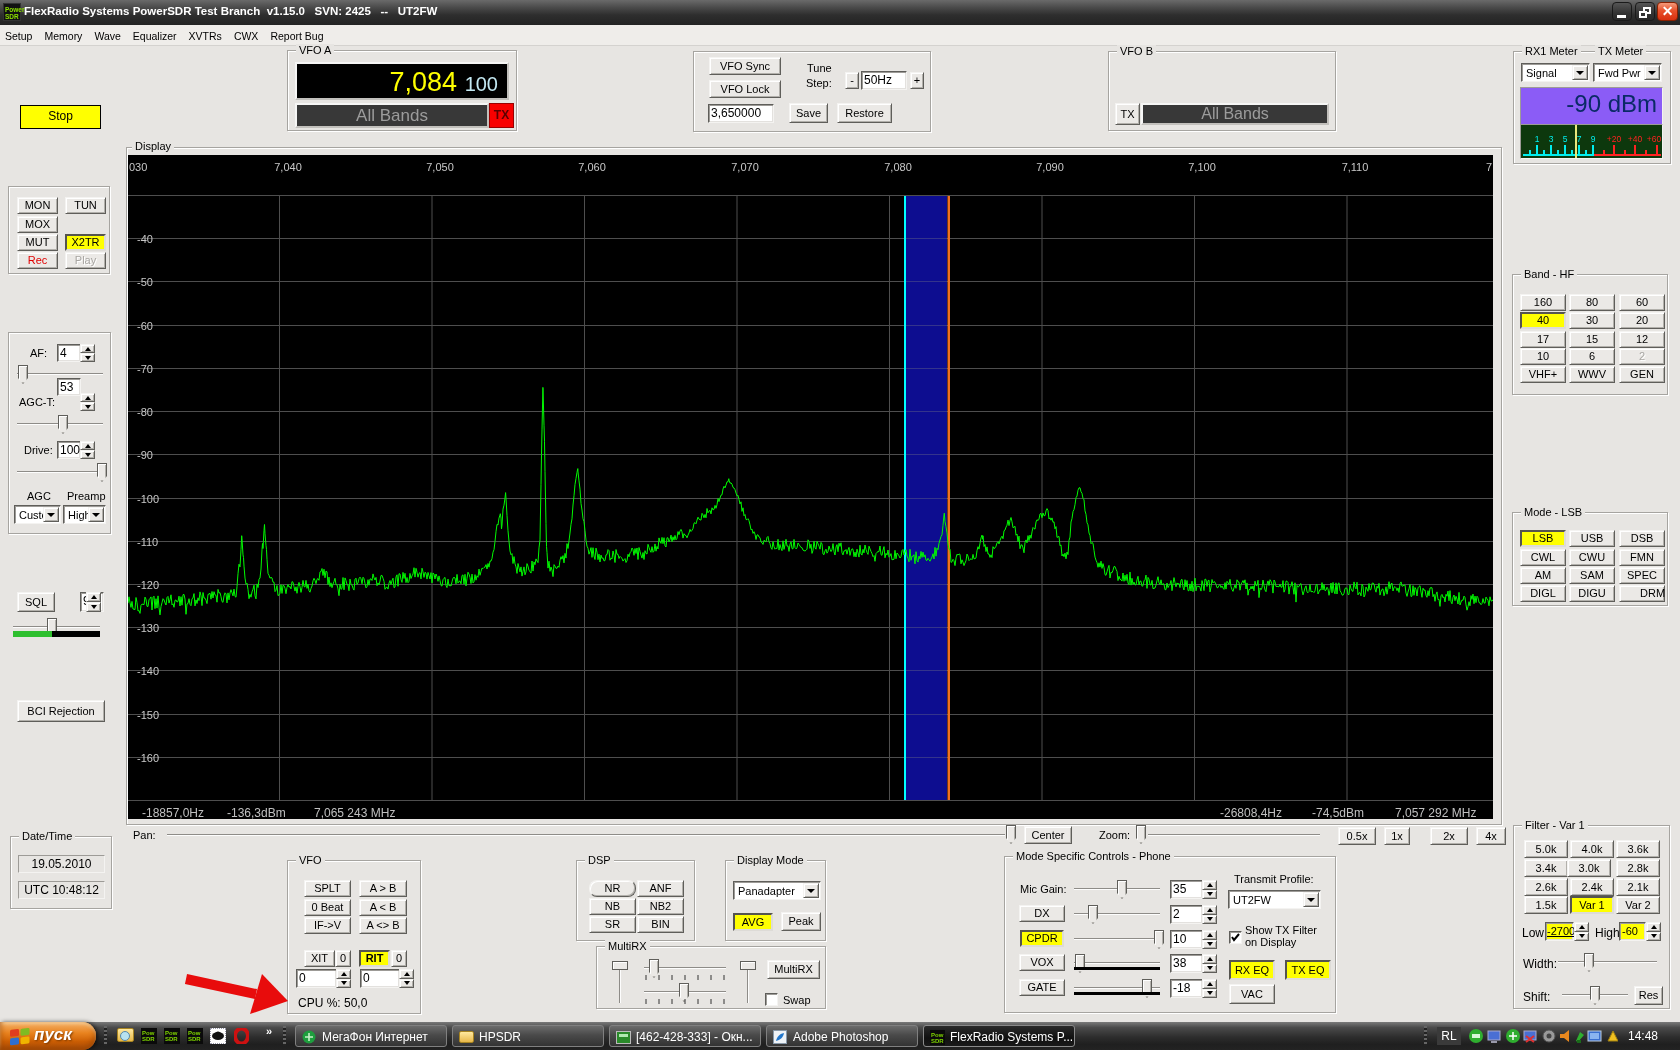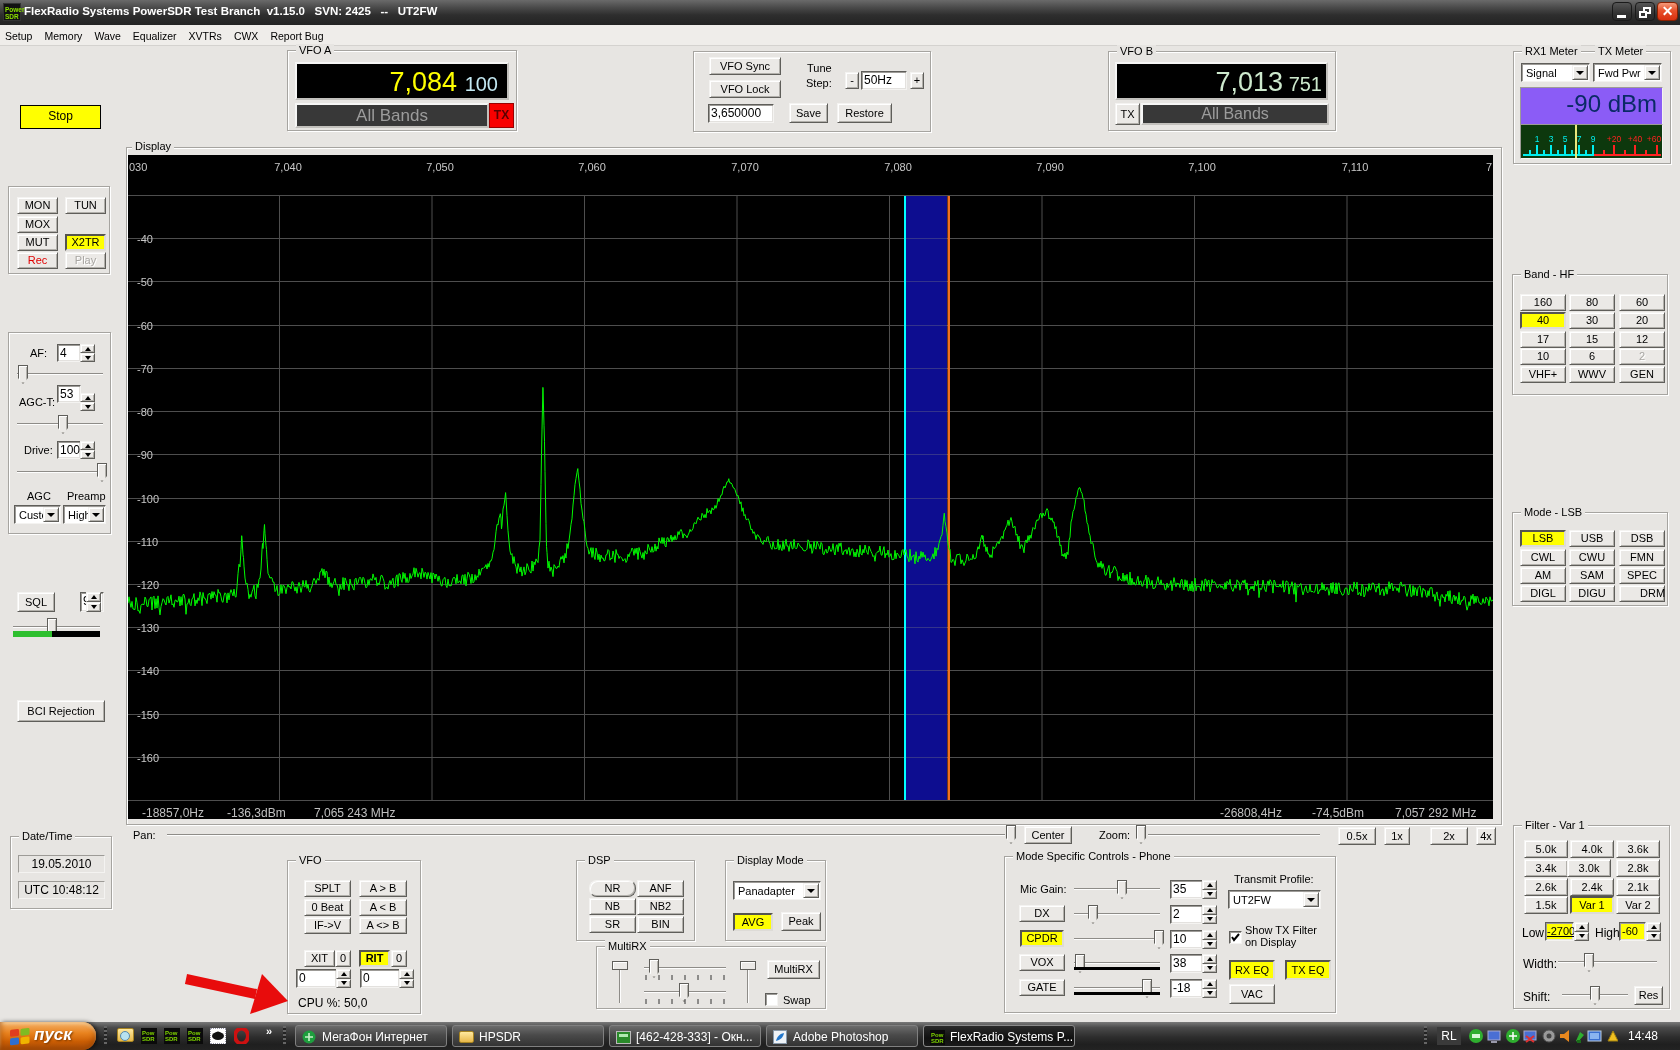--- a/index.html
+++ b/index.html
@@ -71,21 +71,21 @@
 <div class="gb" style="left:8px;top:332px;width:103px;height:202px;">
  <div class="lbl" style="left:21px;top:14px;">AF:</div>
  <div class="inp" style="left:48px;top:11px;width:24px;height:18px;">4</div>
  <div class="spn" style="left:71px;top:11px;height:18px;">
       <i class="up"></i>
       <i class="dn"></i>
     </div>
  <div class="track" style="left:8px;top:40px;width:86px;"></div>
  <div class="thumb" style="left:9px;top:32px;"></div>
  <div class="lbl" style="left:10px;top:63px;">AGC-T:</div>
- <div class="inp" style="left:48px;top:52px;width:24px;height:18px;">53</div>
+ <div class="inp" style="left:48px;top:45px;width:24px;height:18px;">53</div>
  <div class="spn" style="left:71px;top:60px;height:18px;">
       <i class="up"></i>
       <i class="dn"></i>
     </div>
  <div class="track" style="left:8px;top:90px;width:86px;"></div>
  <div class="thumb" style="left:49px;top:82px;"></div>
  <div class="lbl" style="left:15px;top:111px;">Drive:</div>
  <div class="inp" style="left:48px;top:108px;width:24px;height:18px;">100</div>
  <div class="spn" style="left:71px;top:108px;height:18px;">
       <i class="up"></i>
@@ -142,24 +142,20 @@
  <div class="btn" style="left:143px;top:51px;width:55px;height:20px;line-height:18px;">Restore</div>
  <div class="lbl" style="left:113px;top:10px;">Tune</div>
  <div class="lbl" style="left:112px;top:25px;">Step:</div>
  <div class="btn" style="left:151px;top:20px;width:14px;height:17px;">-</div>
  <div class="inp" style="left:167px;top:19px;width:46px;height:19px;">50Hz</div>
  <div class="btn" style="left:216px;top:20px;width:14px;height:17px;">+</div>
 </div>
 
 <div class="gb" style="left:1108px;top:51px;width:228px;height:80px;">
     <b>VFO B</b>
- <div class="abs" style="left:6px;top:10px;width:213px;height:38px;background:#000;border:2px solid;border-color:#f6f6f5 #c2c0bc #c2c0bc #f6f6f5;">
-  <div class="abs" style="right:43px;top:3px;color:#cde9cd;font-size:27px;">7,013</div>
-  <div class="abs" style="right:4px;top:9px;color:#cde9cd;font-size:20px;">751</div>
- </div>
  <div class="abs" style="left:6px;top:51px;width:25px;height:22px;">
       <div class="btn" style="left:0;top:0;width:25px;height:22px;line-height:20px;">TX</div>
     </div>
  <div class="abs" style="left:32px;top:51px;width:188px;height:22px;background:#383838;border:2px solid;border-color:#f6f6f5 #c2c0bc #c2c0bc #f6f6f5;color:#9c9c9c;font-size:16px;text-align:center;line-height:18px;">All Bands</div>
 </div>
 
 <div class="gb" style="left:1513px;top:51px;width:158px;height:113px;">
  <b style="left:8px;">RX1 Meter</b>
     <b style="left:81px;">TX Meter</b>
  <div class="dd" style="left:7px;top:11px;width:69px;height:19px;">
@@ -304,21 +300,21 @@
 <div class="lbl" style="left:133px;top:829px;">Pan:</div>
 <div class="track" style="left:167px;top:834px;width:838px;"></div>
 <div class="thumb" style="left:1006px;top:825px;"></div>
 <div class="btn" style="left:1024px;top:826px;width:48px;height:18px;line-height:16px;">Center</div>
 <div class="lbl" style="left:1099px;top:829px;">Zoom:</div>
 <div class="thumb" style="left:1136px;top:825px;"></div>
 <div class="track" style="left:1148px;top:834px;width:172px;"></div>
 <div class="btn" style="left:1338px;top:827px;width:38px;height:18px;line-height:16px;">0.5x</div>
 <div class="btn" style="left:1384px;top:827px;width:26px;height:18px;line-height:16px;">1x</div>
 <div class="btn" style="left:1430px;top:827px;width:38px;height:18px;line-height:16px;">2x</div>
-<div class="btn" style="left:1476px;top:827px;width:20px;height:18px;line-height:16px;">4x</div>
+<div class="btn" style="left:1476px;top:827px;width:30px;height:18px;line-height:16px;">4x</div>
 
 <div class="gb" style="left:287px;top:860px;width:134px;height:154px;">
     <b>VFO</b>
  <div class="btn" style="left:16px;top:19px;width:47px;height:17px;">SPLT</div>
  <div class="btn" style="left:71px;top:19px;width:48px;height:17px;">A &gt; B</div>
  <div class="btn" style="left:16px;top:38px;width:47px;height:17px;">0 Beat</div>
  <div class="btn" style="left:71px;top:38px;width:48px;height:17px;">A &lt; B</div>
  <div class="btn" style="left:16px;top:56px;width:47px;height:17px;">IF-&gt;V</div>
  <div class="btn" style="left:71px;top:56px;width:48px;height:17px;">A &lt;&gt; B</div>
  <div class="btn" style="left:16px;top:89px;width:31px;height:17px;">XIT</div>

